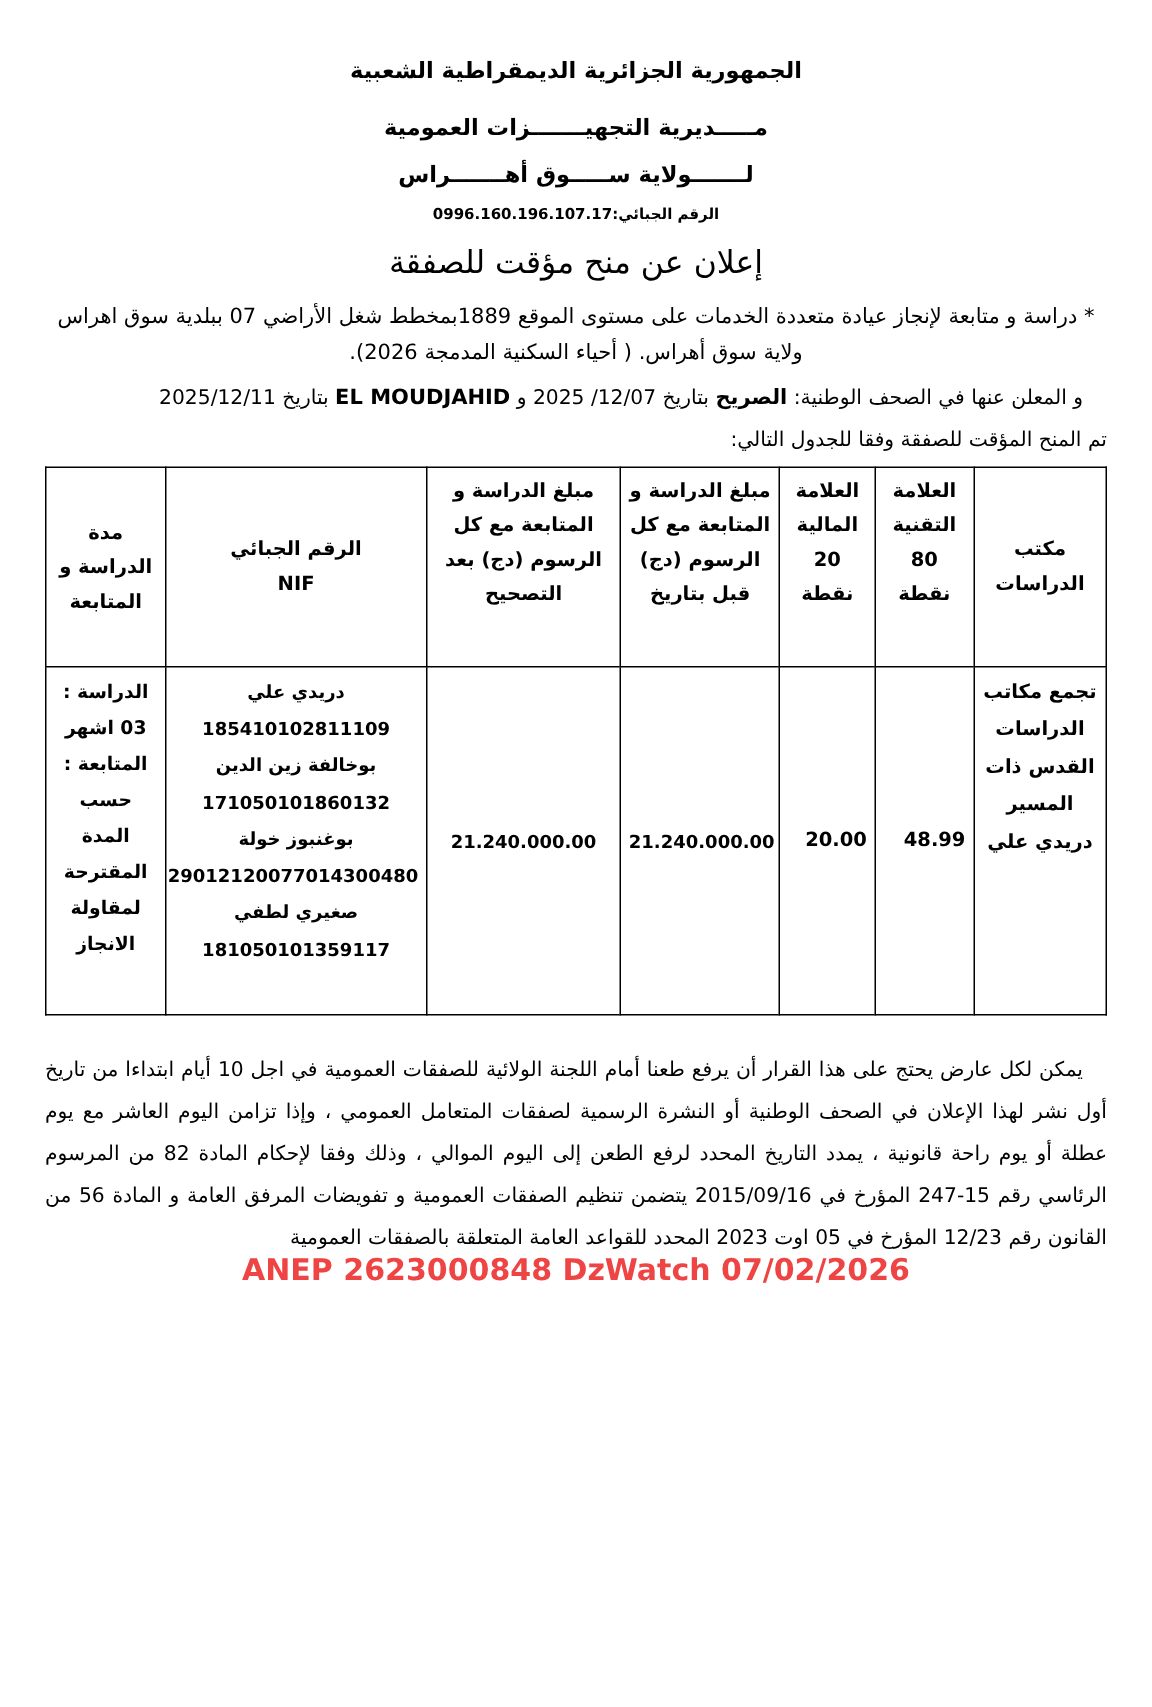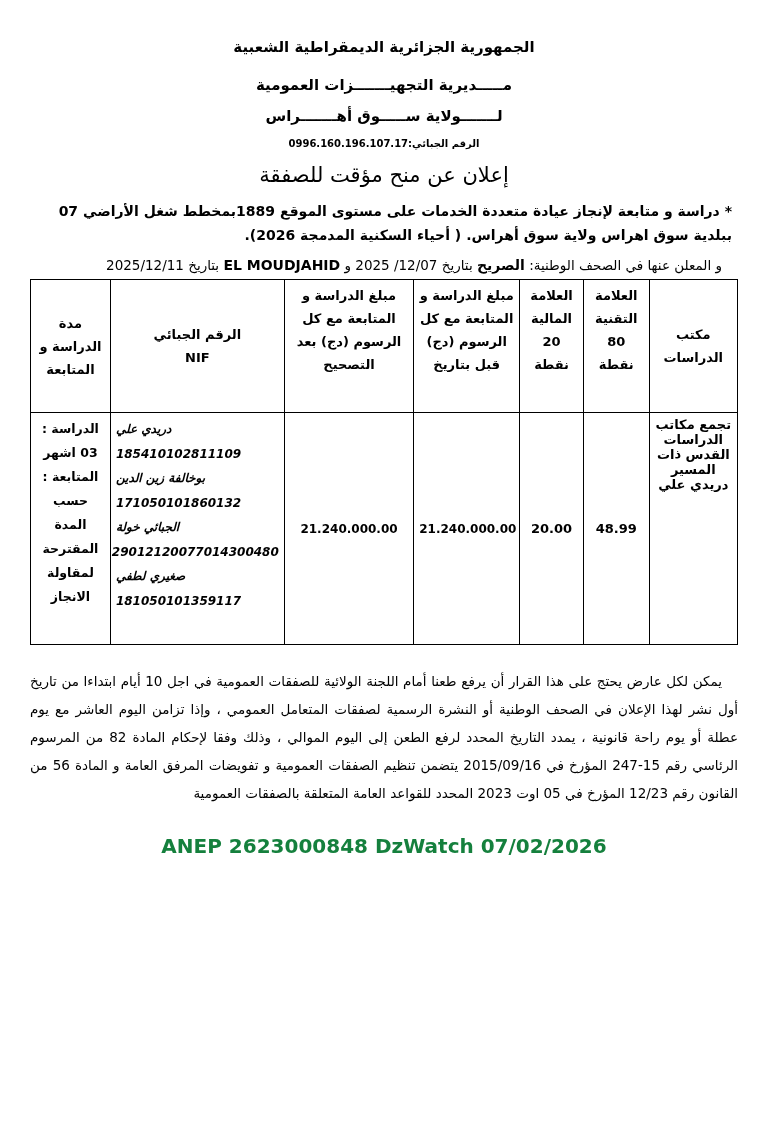--- a/index.html
+++ b/index.html
@@ -39,22 +39,22 @@
     margin: 14px 0 12px 0;
   }
   .para {
     font-size: 13.5px;
     line-height: 24px;
     text-align: justify;
     margin: 8px 0;
   }
   .project {
     font-size: 14px;
-    font-weight: bold;
-    text-align: right;
+    font-weight: normal;
+    text-align: center;
     line-height: 24px;
     margin: 10px 6px;
   }
   .press {
     font-size: 13.5px;
     margin: 10px 0 6px 0;
     text-indent: 16px;
     text-align: right;
   }
   .press b { font-size: 14px; }
@@ -74,40 +74,40 @@
     padding: 4px 5px;
     box-sizing: border-box;
     overflow: hidden;
     margin-top: 44px;
   }
   table.award thead tr { height: 133px; }
   table.award tbody tr { height: 232px; }
   th.hdr { font-size: 13px; line-height: 23px; text-align: center; }
   .v-top { vertical-align: top; }
   .v-mid { vertical-align: middle; }
-  td.office-cell { vertical-align: top; text-align: center; font-size: 13px; line-height: 15px; }
-  td.score-cell { vertical-align: middle; text-align: center; font-size: 13px; }
+  td.office-cell { vertical-align: top; text-align: center; font-size: 13px; line-height: 25px; }
+  td.score-cell { vertical-align: middle; font-size: 13px; }
   td.amount-cell { vertical-align: middle; text-align: center; font-size: 12px; direction: ltr; }
-  td.nif-cell { vertical-align: top; text-align: left; font-size: 12px; line-height: 24.5px; padding: 6px 5px; font-style: italic; }
+  td.nif-cell { vertical-align: top; text-align: center; font-size: 12px; line-height: 24.5px; padding: 6px 5px; }
   td.duration-cell { vertical-align: top; text-align: center; font-size: 12.5px; line-height: 24px; }
   .appeal {
     margin-top: 22px;
     line-height: 28px;
     text-indent: 16px;
     font-size: 13.5px;
   }
   .anep-footer {
     position: absolute;
     bottom: 16px;
     left: 0;
     right: 0;
     text-align: center;
     font-weight: bold;
     font-size: 20px;
-    color: #15803d;
+    color: #ef4444;
     direction: ltr;
   }
 </style>
 </head>
 <body>
 
 <div class="page">
 
   <div class="republic">الجمهورية الجزائرية الديمقراطية الشعبية</div>
 
@@ -117,20 +117,21 @@
     <div class="tax-line">الرقم الجبائي:0996.160.196.107.17</div>
   </div>
 
   <h1 class="doc-title">إعلان عن منح مؤقت للصفقة</h1>
 
 
   <p class="project">* دراسة و متابعة لإنجاز  عيادة متعددة الخدمات على مستوى الموقع  1889بمخطط شغل الأراضي 07 ببلدية  سوق اهراس  ولاية سوق أهراس. ( أحياء السكنية المدمجة 2026).</p>
 
   <p class="press"><span>و المعلن عنها في الصحف الوطنية: </span><b>الصريح</b><span> بتاريخ </span><span dir="ltr">2025 /12/07</span><span> و </span><b>EL MOUDJAHID</b><span> بتاريخ </span><span dir="ltr">2025/12/11</span></p>
 
+  <p class="table-intro">تم المنح المؤقت للصفقة وفقا للجدول التالي:</p>
 
   <table class="award">
     <colgroup>
       <col style="width:12.5%">
       <col style="width:9.3%">
       <col style="width:9.0%">
       <col style="width:15.0%">
       <col style="width:18.3%">
       <col style="width:24.6%">
       <col style="width:11.3%">
@@ -154,21 +155,21 @@
         <td class="office-cell">تجمع مكاتب الدراسات القدس ذات المسير دريدي علي</td>
         <td class="score-cell">48.99</td>
         <td class="score-cell">20.00</td>
         <td class="amount-cell">21.240.000.00</td>
         <td class="amount-cell">21.240.000.00</td>
         <td class="nif-cell">
           <div>دريدي علي</div>
           <div>185410102811109</div>
           <div>بوخالفة زين الدين</div>
           <div>171050101860132</div>
-          <div>الجبائي خولة</div>
+          <div>بوغنبوز خولة</div>
           <div>29012120077014300480</div>
           <div>صغيري لطفي</div>
           <div>181050101359117</div>
         </td>
         <td class="duration-cell">الدراسة : 03 اشهر المتابعة : حسب المدة المقترحة لمقاولة الانجاز</td>
       </tr>
     </tbody>
   </table>
 
   <p class="para appeal">يمكن لكل عارض يحتج على هذا القرار أن يرفع طعنا أمام اللجنة الولائية للصفقات العمومية في اجل 10 أيام ابتداءا من تاريخ أول نشر لهذا الإعلان في الصحف الوطنية أو النشرة الرسمية لصفقات المتعامل العمومي ، وإذا تزامن اليوم العاشر مع يوم عطلة أو يوم راحة قانونية ، يمدد التاريخ المحدد لرفع الطعن إلى اليوم الموالي ، وذلك وفقا لإحكام المادة 82 من المرسوم الرئاسي رقم 15-247 المؤرخ في 2015/09/16 يتضمن تنظيم الصفقات العمومية و تفويضات المرفق العامة و المادة 56 من القانون رقم 12/23 المؤرخ في 05 اوت 2023 المحدد للقواعد العامة المتعلقة بالصفقات العمومية</p>

